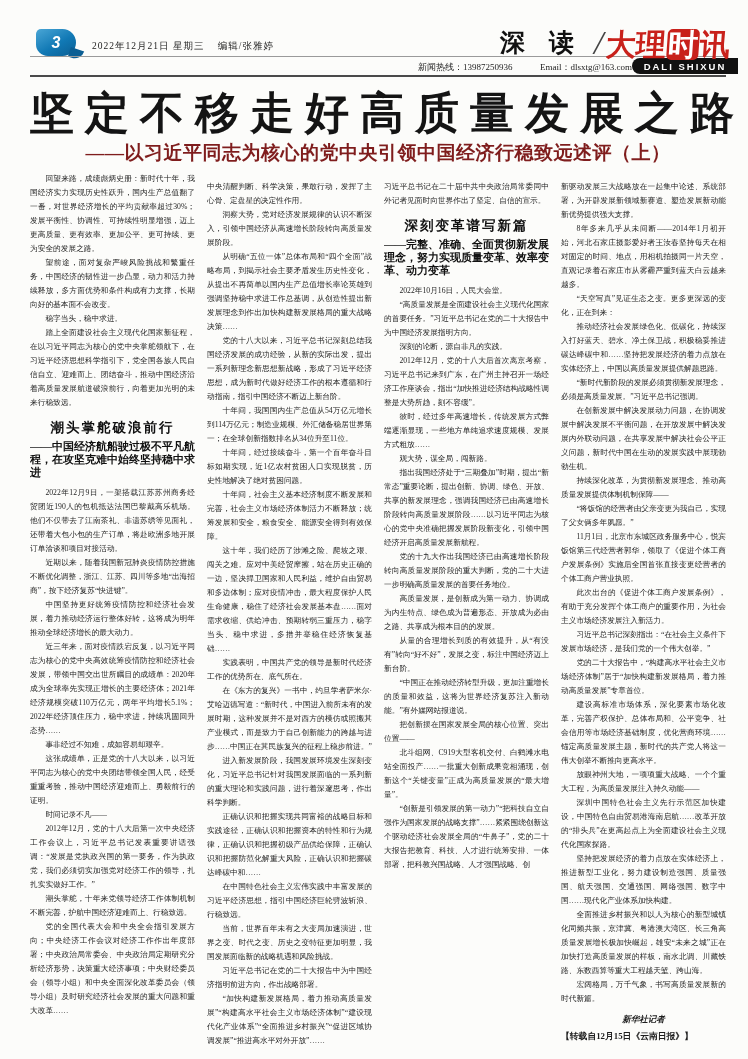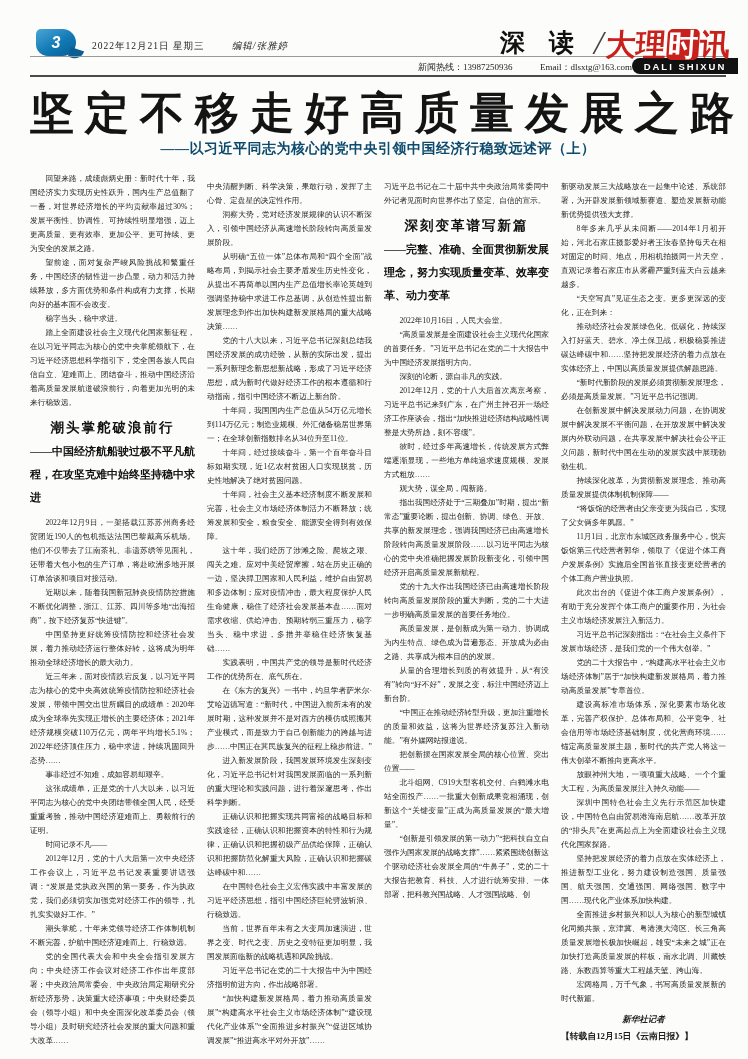--- a/index.html
+++ b/index.html
@@ -4,44 +4,44 @@
 <style>
   html,body{margin:0;padding:0;}
   body{width:748px;height:1059px;background:#fbfbf8;font-family:"Liberation Serif","DejaVu Serif",serif;color:#1f1f1f;}
   .page{position:relative;width:748px;height:1059px;overflow:hidden;background:#fcfcfa;}
 
   
   .badge{position:absolute;left:36px;top:29px;width:40px;height:27px;background:linear-gradient(150deg,#4aa6d6 0%,#1179b5 55%,#0b5e93 100%);border-radius:6px 16px 16px 14px;display:flex;align-items:center;justify-content:center;}
   .badge::after{content:"";position:absolute;right:-7px;bottom:-3px;width:14px;height:10px;background:#0b5e93;border-radius:0 0 14px 2px;transform:rotate(18deg);}
   .badge span{color:#fff;font:italic bold 16px "Liberation Sans",sans-serif;position:relative;z-index:2;}
   .dateline{position:absolute;left:92px;top:40px;font-size:9.5px;color:#222;letter-spacing:1px;white-space:nowrap;}
-  .dateline .ed{margin-left:24px;font-style:italic;}
+  .dateline .ed{margin-left:10px;}
   .rule-a{position:absolute;left:30px;top:56px;width:696px;height:1px;background:#9a9a9a;}
   .rule-b{position:absolute;left:30px;top:75px;width:696px;height:2px;background:#4a4a4a;}
   .section-name{position:absolute;left:500px;top:26px;font-family:"Liberation Sans","DejaVu Sans",sans-serif;font-weight:bold;font-size:25px;color:#111;letter-spacing:24px;white-space:nowrap;z-index:3;}
   .slash{position:absolute;left:594px;top:24px;font-size:34px;color:#444;font-style:italic;z-index:3;}
   .masthead{position:absolute;left:606px;top:25px;z-index:3;font-family:"Liberation Sans","DejaVu Sans",sans-serif;font-weight:bold;font-size:30px;color:#c8211b;white-space:nowrap;transform:skewX(-4deg);}
   .masthead .mid{display:inline-block;background:#c8211b;color:#fff;border-radius:5px;padding:0 1px;margin:0 1px;line-height:31px;}
   .contact{position:absolute;top:61px;font-size:9px;color:#222;white-space:nowrap;}
   .hotline{left:418px;}
   .email{left:540px;}
   .pill{position:absolute;left:632px;top:58px;width:106px;height:16px;background:#111;border-radius:9px 0 0 9px;color:#fff;font:bold 9.5px "Liberation Sans",sans-serif;letter-spacing:2px;display:flex;align-items:center;justify-content:center;}
 
   
   .headline{position:absolute;left:30px;top:84px;width:696px;text-align:center;font-family:"Liberation Sans","DejaVu Sans",sans-serif;font-weight:900;font-size:44px;letter-spacing:11px;color:#141414;white-space:nowrap;}
-  .subhead{position:absolute;left:30px;top:140px;width:696px;text-align:center;font-weight:bold;font-size:14px;letter-spacing:0.5px;color:#0c4a6e;white-space:nowrap;}
+  .subhead{position:absolute;left:30px;top:140px;width:696px;text-align:center;font-weight:bold;font-size:19px;letter-spacing:0.5px;color:#7f1d1d;white-space:nowrap;}
 
   
   .article{position:absolute;left:30px;top:172px;width:696px;height:874px;}
   .col{position:absolute;top:0;width:165px;height:874px;overflow:hidden;text-align:justify;font-size:7.7px;line-height:14px;color:#1e1e1e;}
   .c0{left:0;} .c1{left:177px;} .c2{left:354px;} .c3{left:531px;}
   .para{margin:0;text-indent:2em;}
   .cont{text-indent:0;margin-top:8px;}
   .sec-h{font-family:"Liberation Sans","DejaVu Sans",sans-serif;font-weight:bold;font-size:13.5px;letter-spacing:2px;text-align:center;margin:11px 0 5px;color:#111;}
-  .sec-sub{font-weight:bold;font-size:11px;line-height:23px;margin:0 0 7px;text-indent:0;color:#111;}
+  .sec-sub{font-weight:bold;font-size:11px;line-height:13px;margin:0 0 7px;text-indent:0;color:#111;}
   .byline{text-align:center;font-style:italic;font-weight:bold;font-size:8.5px;margin:6px 0 3px;text-indent:0;}
   .source{font-weight:bold;font-size:8.8px;text-indent:0;margin:0;}
 </style>
 </head>
 <body>
 
 <div class="page">
 
   <div class="badge">
     <span>3</span>

